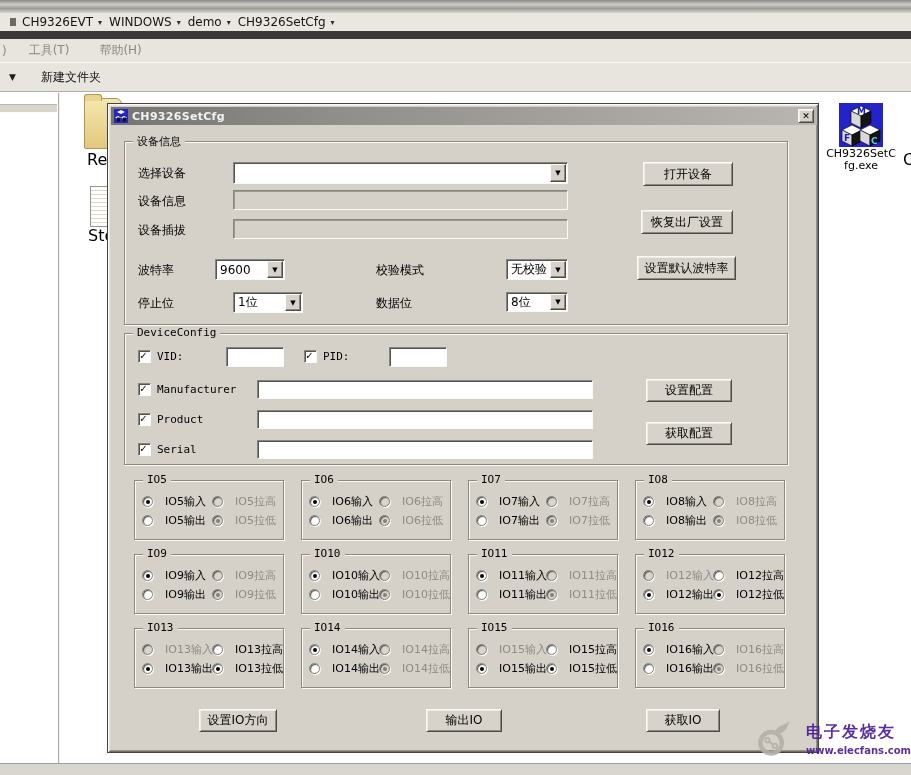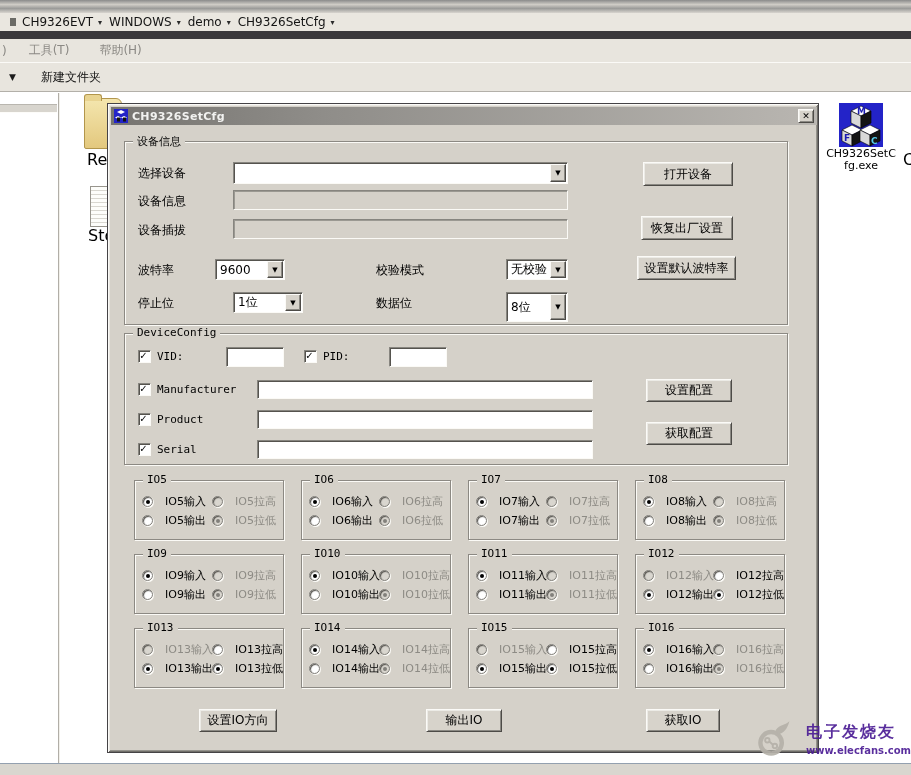--- a/index.html
+++ b/index.html
@@ -195,21 +195,21 @@
 
     <span class="lbl-cjk" style="left:30px; top:61px;">选择设备</span>
     <div class="combo" style="left:125px; top:58px; width:335px; height:22px;">
       <span class="combo-text"></span>
       <span class="combo-btn">▼</span>
     </div>
     <div class="btn raised" style="left:535px; top:58px; width:90px; height:24px;">打开设备</div>
 
     <span class="lbl-cjk" style="left:30px; top:89px;">设备信息</span>
     <div class="field-disabled" style="left:125px; top:86px; width:335px; height:20px;"></div>
-    <div class="btn raised" style="left:533px; top:112px; width:92px; height:24px;">恢复出厂设置</div>
+    <div class="btn raised" style="left:533px; top:106px; width:92px; height:24px;">恢复出厂设置</div>
 
     <span class="lbl-cjk" style="left:30px; top:118px;">设备插拔</span>
     <div class="field-disabled" style="left:125px; top:115px; width:335px; height:20px;"></div>
 
     <span class="lbl-cjk" style="left:30px; top:158px;">波特率</span>
     <div class="combo" style="left:107px; top:155px; width:70px; height:21px;">
       <span class="combo-text">9600</span>
       <span class="combo-btn">▼</span>
     </div>
     <span class="lbl-cjk" style="left:268px; top:158px;">校验模式</span>
@@ -218,21 +218,21 @@
       <span class="combo-btn">▼</span>
     </div>
     <div class="btn raised" style="left:529px; top:152px; width:99px; height:24px;">设置默认波特率</div>
 
     <span class="lbl-cjk" style="left:30px; top:191px;">停止位</span>
     <div class="combo" style="left:125px; top:188px; width:70px; height:21px;">
       <span class="combo-text">1位</span>
       <span class="combo-btn">▼</span>
     </div>
     <span class="lbl-cjk" style="left:268px; top:191px;">数据位</span>
-    <div class="combo" style="left:398px; top:188px; width:62px; height:30px;">
+    <div class="combo" style="left:398px; top:188px; width:62px; height:20px;">
       <span class="combo-text">8位</span>
       <span class="combo-btn">▼</span>
     </div>
 
     <div class="grp" style="left:16px; top:229px; width:664px; height:132px;">
       <span class="grp-label mono">DeviceConfig</span>
     </div>
 
     <label class="cb-row mono" style="left:30px; top:246px;">
       <span class="checkbox">

